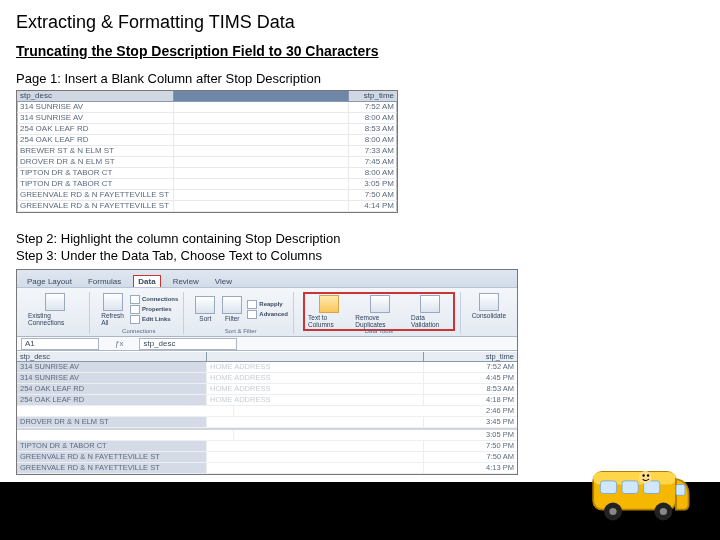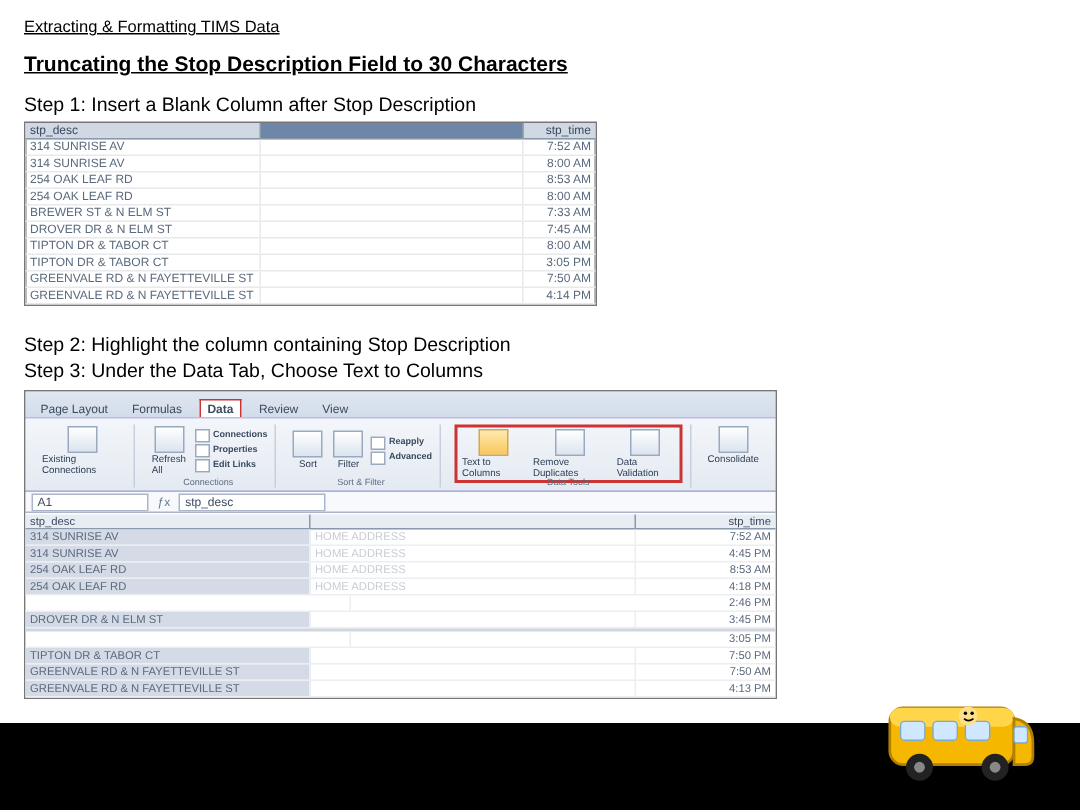--- a/index.html
+++ b/index.html
@@ -14,22 +14,21 @@
   }
   .slide{padding:10px 16px 0 16px}
   .title{
     font-size:22px;
     color:#c0504d;
     letter-spacing:.2px;
     margin:4px 0 8px 28px;
     font-weight:400;
   }
   .h2{
-    font-size:11px;
-    text-decoration:underline;
+    font-size:18px;
     margin:2px 0 10px 0;
   }
   .h3{
     font-size:14px;
     font-weight:bold;
     text-decoration:underline;
     margin:0 0 12px 0;
   }
   .step{font-size:13px;margin:2px 0}
 
@@ -112,21 +111,21 @@
     display:flex;align-items:center;justify-content:center;
   }
   .small-stack{display:flex;flex-direction:column;gap:1px;font-size:6px;color:#3a4a5f}
   .small-stack span{display:flex;align-items:center;gap:2px}
   .sm-ico{width:8px;height:7px;border:1px solid #9aa9bd;background:#fff}
   .hlbox{border:2px solid #c33;padding:0 1px;display:flex;gap:2px;height:38px;align-items:flex-start}
 
   .fml{
     display:flex;align-items:center;
     background:#f7f9fc;border-bottom:1px solid #aab6c8;
-    height:13px;padding:0 4px;gap:6px;
+    height:13px;padding:0 4px;gap:16px;
     font-size:8px;color:#3a4a5f;
   }
   .fml .name{width:70px;border:1px solid #aab6c8;background:#fff;padding:0 3px;height:10px;line-height:10px}
   .fml .fx{color:#6a7a90}
   .fml .val{border:1px solid #aab6c8;background:#fff;padding:0 3px;flex:0 0 90px;height:10px;line-height:10px}
 
   .sheet2{
     background:#fff;
     padding-top:1px;
   }
@@ -155,21 +154,21 @@
   
   .ttc .ico{background:linear-gradient(#ffe9b0,#f9c65b);border-color:#d6a74a}
 </style>
 </head>
 <body>
 
 <div class="slide">
   <div class="h2">Extracting &amp; Formatting TIMS Data</div>
   <div class="h3">Truncating the Stop Description Field to 30 Characters</div>
 
-  <div class="step">Step 1: Insert a Blank Column after Stop Description</div>
+  <div class="step">Page 1: Insert a Blank Column after Stop Description</div>
 
   <div class="fig1">
     <div class="hdr">
       <div class="colA">stp_desc</div>
       <div class="colB"></div>
       <div class="colC">stp_time</div>
     </div>
     <div id="fig1rows">
         <div class="row">
           <div class="a">314 SUNRISE AV</div>

